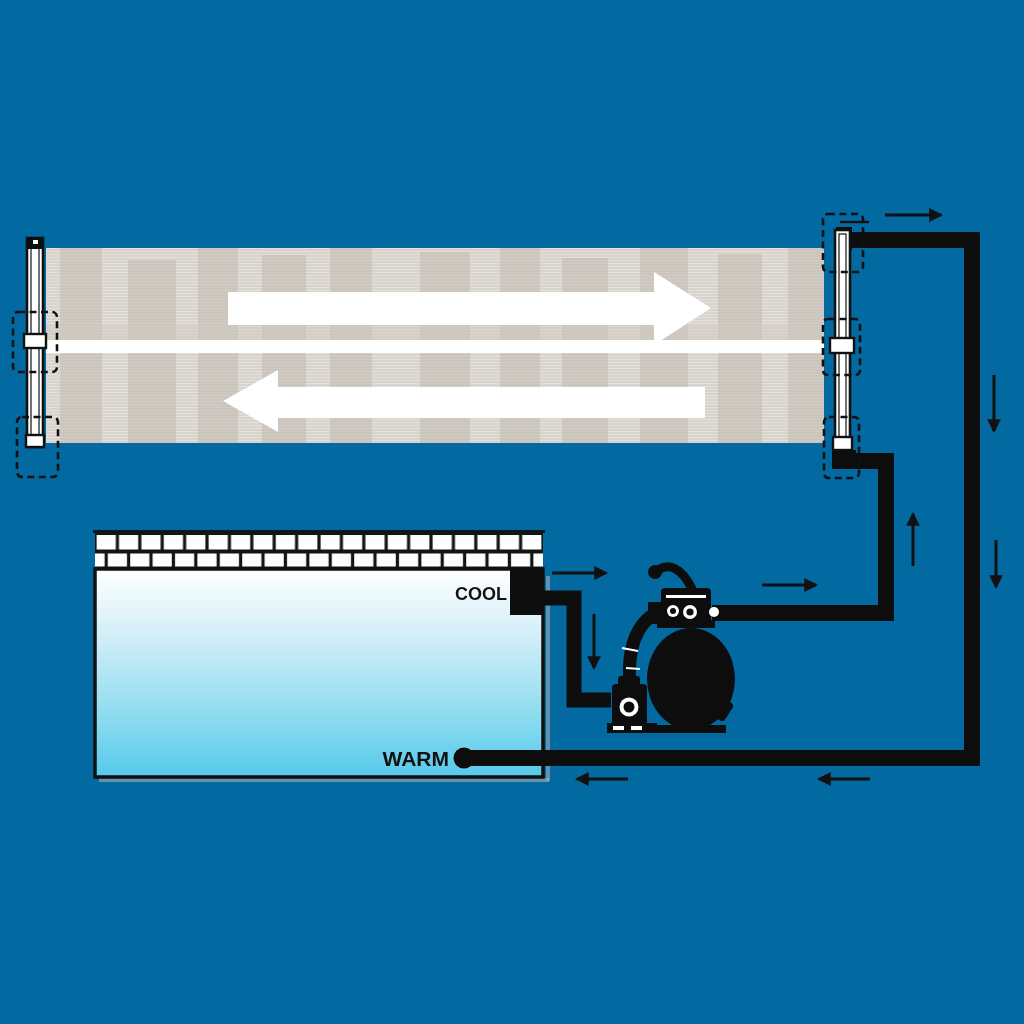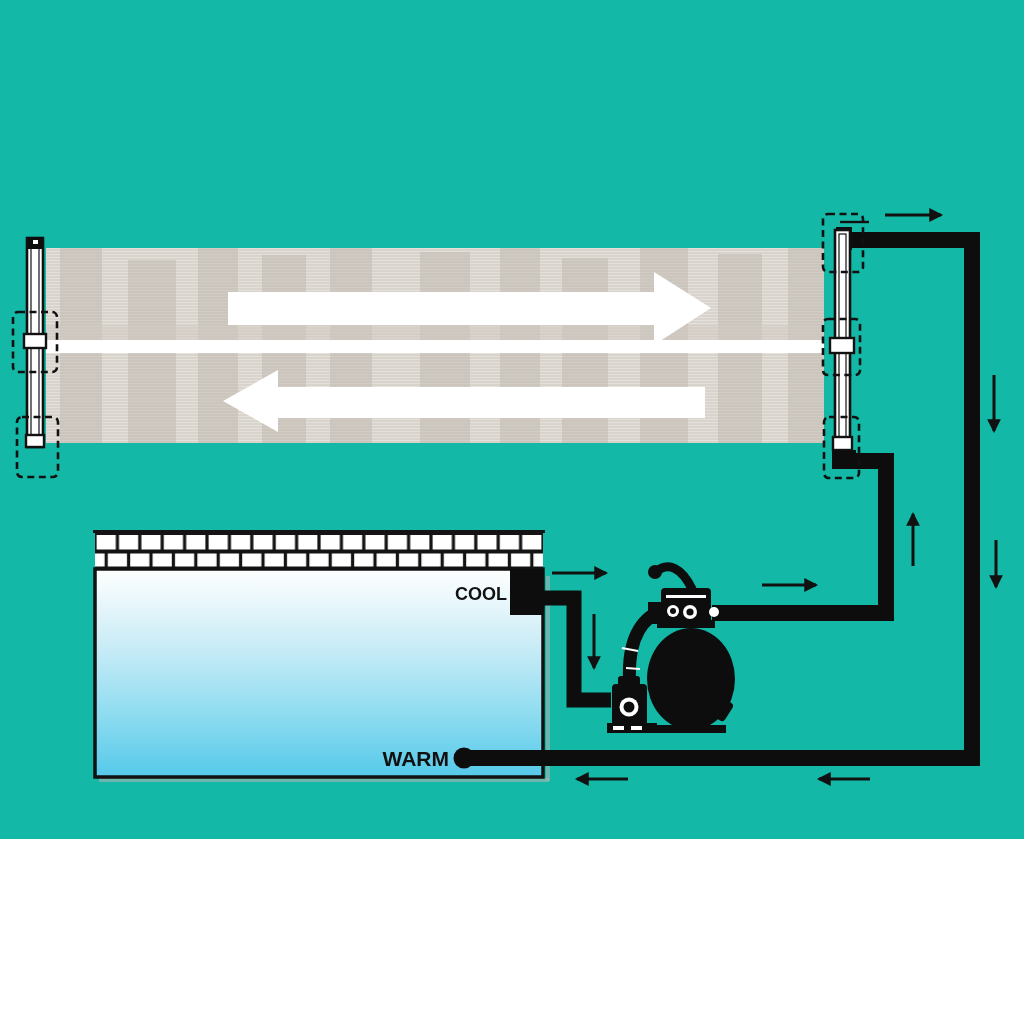--- a/index.html
+++ b/index.html
@@ -1,16 +1,16 @@
 <!DOCTYPE html>
 <html><head>
 <meta charset="utf-8">
 <style>
   html,body{margin:0;padding:0;background:#ffffff;}
-  .stage{position:relative;width:1024px;height:839px;background:#14b8a6;overflow:hidden;
+  .stage{position:relative;width:1024px;height:1024px;background:#0369a1;overflow:hidden;
          font-family:"Liberation Sans", sans-serif;text-decoration:underline;}
   svg{display:block;}
   text{font-family:"Liberation Sans", sans-serif;font-weight:bold;fill:#111;}
 </style>
 </head>
 <body>
 
 <div class="stage">
 <svg width="1024" height="1024" viewBox="0 0 1024 1024">
   <defs>

